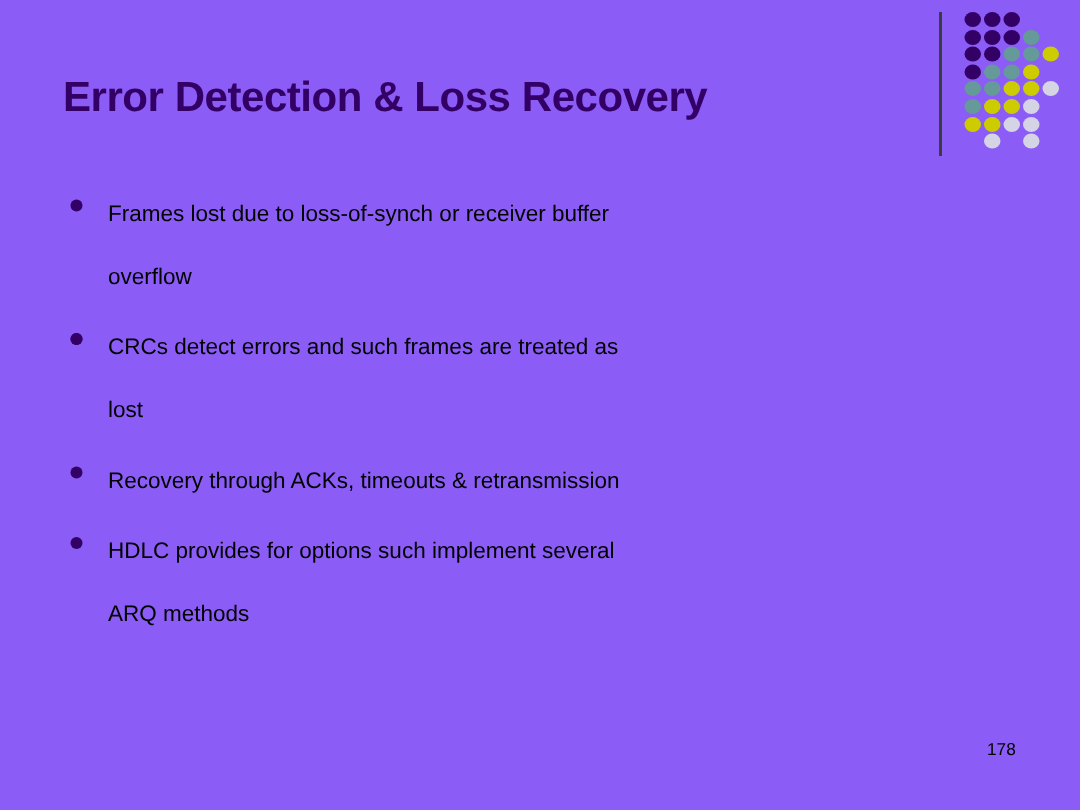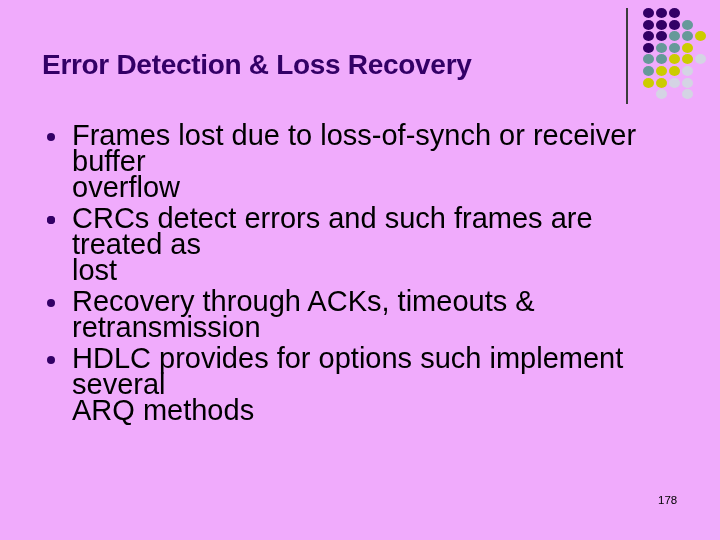--- a/index.html
+++ b/index.html
@@ -12,21 +12,21 @@
   html, body { width: 720px; height: 540px; }
   body {
     font-family: "Liberation Sans", "DejaVu Sans", sans-serif;
     background: #ffffff;
     overflow: hidden;
   }
   .slide {
     position: relative;
     width: 720px;
     height: 540px;
-    background: #f0abfc;
+    background: #8b5cf6;
   }
   .title {
     position: absolute;
     left: 42px;
     top: 49px;
     width: 580px;
     font-size: 28px;
     font-weight: bold;
     letter-spacing: -0.3px;
     line-height: 32px;
@@ -58,22 +58,22 @@
     position: absolute;
     left: 42px;
     top: 122px;
     width: 610px;
     list-style: none;
   }
   .bullets li {
     position: relative;
     padding-left: 30px;
     margin-bottom: 5px;
-    font-size: 29px;
-    line-height: 26px;
+    font-size: 15px;
+    line-height: 42px;
     color: var(--body-color);
   }
   .marker {
     position: absolute;
     left: 5px;
     top: 11px;
     width: 8px;
     height: 8px;
     border-radius: 50%;
     background: var(--bullet-color);

